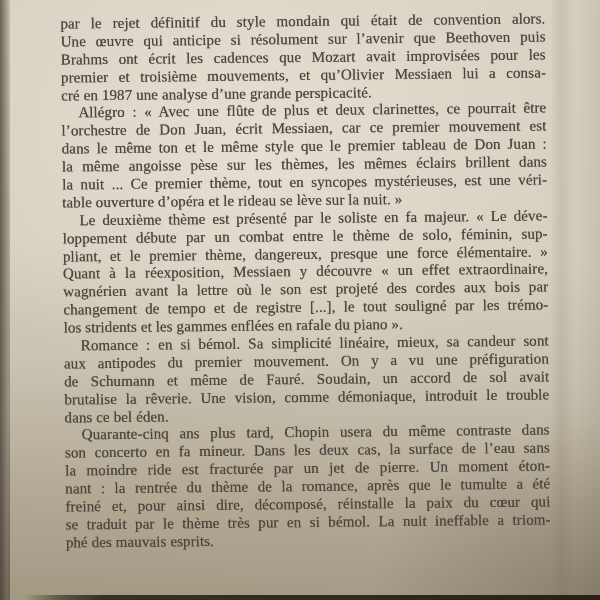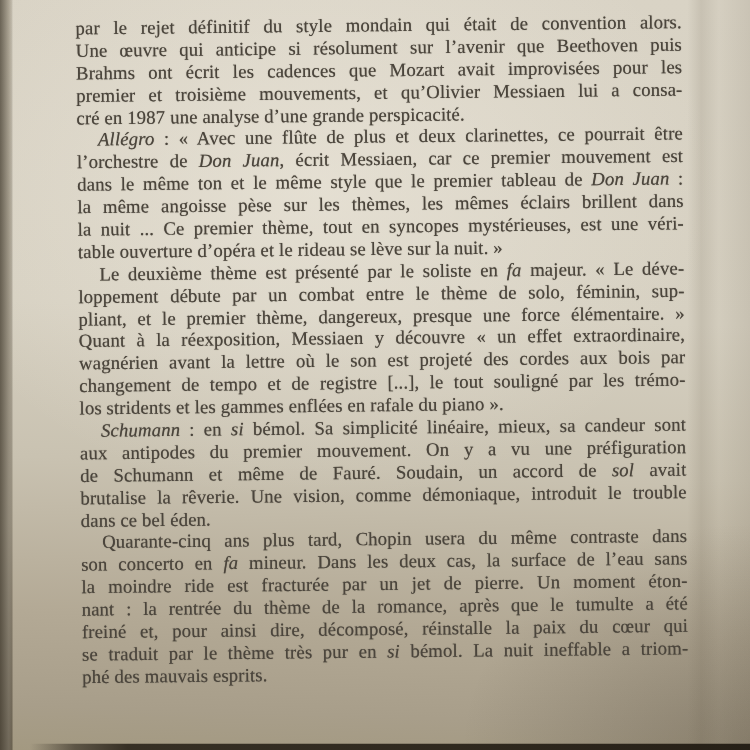--- a/index.html
+++ b/index.html
@@ -47,21 +47,21 @@
   }
   .para { margin: 0; }
   .para.indent .line:first-child { text-indent: 17px; }
   .line {
     text-align: justify;
     text-align-last: justify;
     white-space: nowrap;
     height: 17.9px;
   }
   .line.last { text-align-last: left; }
-  .it { font-style: italic; }
+  .it { }
 </style>
 </head>
 <body>
 
 <div class="photo">
   <div class="left-edge"></div>
   <div class="right-crease"></div>
   <div class="text-block">
       <div class="para">
         <div class="line"><span>par le rejet définitif du style mondain qui était de convention alors.</span></div>
@@ -81,21 +81,21 @@
       <div class="para indent">
         <div class="line"><span>Le deuxième thème est présenté par le soliste en </span><span class="it">fa</span><span> majeur. « Le déve-</span></div>
         <div class="line"><span>loppement débute par un combat entre le thème de solo, féminin, sup-</span></div>
         <div class="line"><span>pliant, et le premier thème, dangereux, presque une force élémentaire. »</span></div>
         <div class="line"><span>Quant à la réexposition, Messiaen y découvre « un effet extraordinaire,</span></div>
         <div class="line"><span>wagnérien avant la lettre où le son est projeté des cordes aux bois par</span></div>
         <div class="line"><span>changement de tempo et de registre [...], le tout souligné par les trémo-</span></div>
         <div class="line last"><span>los stridents et les gammes enflées en rafale du piano ».</span></div>
       </div>
       <div class="para indent">
-        <div class="line"><span class="it">Schumann</span><span> : en </span><span class="it">si</span><span> bémol. Sa simplicité linéaire, mieux, sa candeur sont</span></div>
+        <div class="line"><span class="it">Romance</span><span> : en </span><span class="it">si</span><span> bémol. Sa simplicité linéaire, mieux, sa candeur sont</span></div>
         <div class="line"><span>aux antipodes du premier mouvement. On y a vu une préfiguration</span></div>
         <div class="line"><span>de Schumann et même de Fauré. Soudain, un accord de </span><span class="it">sol</span><span> avait</span></div>
         <div class="line"><span>brutalise la rêverie. Une vision, comme démoniaque, introduit le trouble</span></div>
         <div class="line last"><span>dans ce bel éden.</span></div>
       </div>
       <div class="para indent">
         <div class="line"><span>Quarante-cinq ans plus tard, Chopin usera du même contraste dans</span></div>
         <div class="line"><span>son concerto en </span><span class="it">fa</span><span> mineur. Dans les deux cas, la surface de l’eau sans</span></div>
         <div class="line"><span>la moindre ride est fracturée par un jet de pierre. Un moment éton-</span></div>
         <div class="line"><span>nant : la rentrée du thème de la romance, après que le tumulte a été</span></div>

